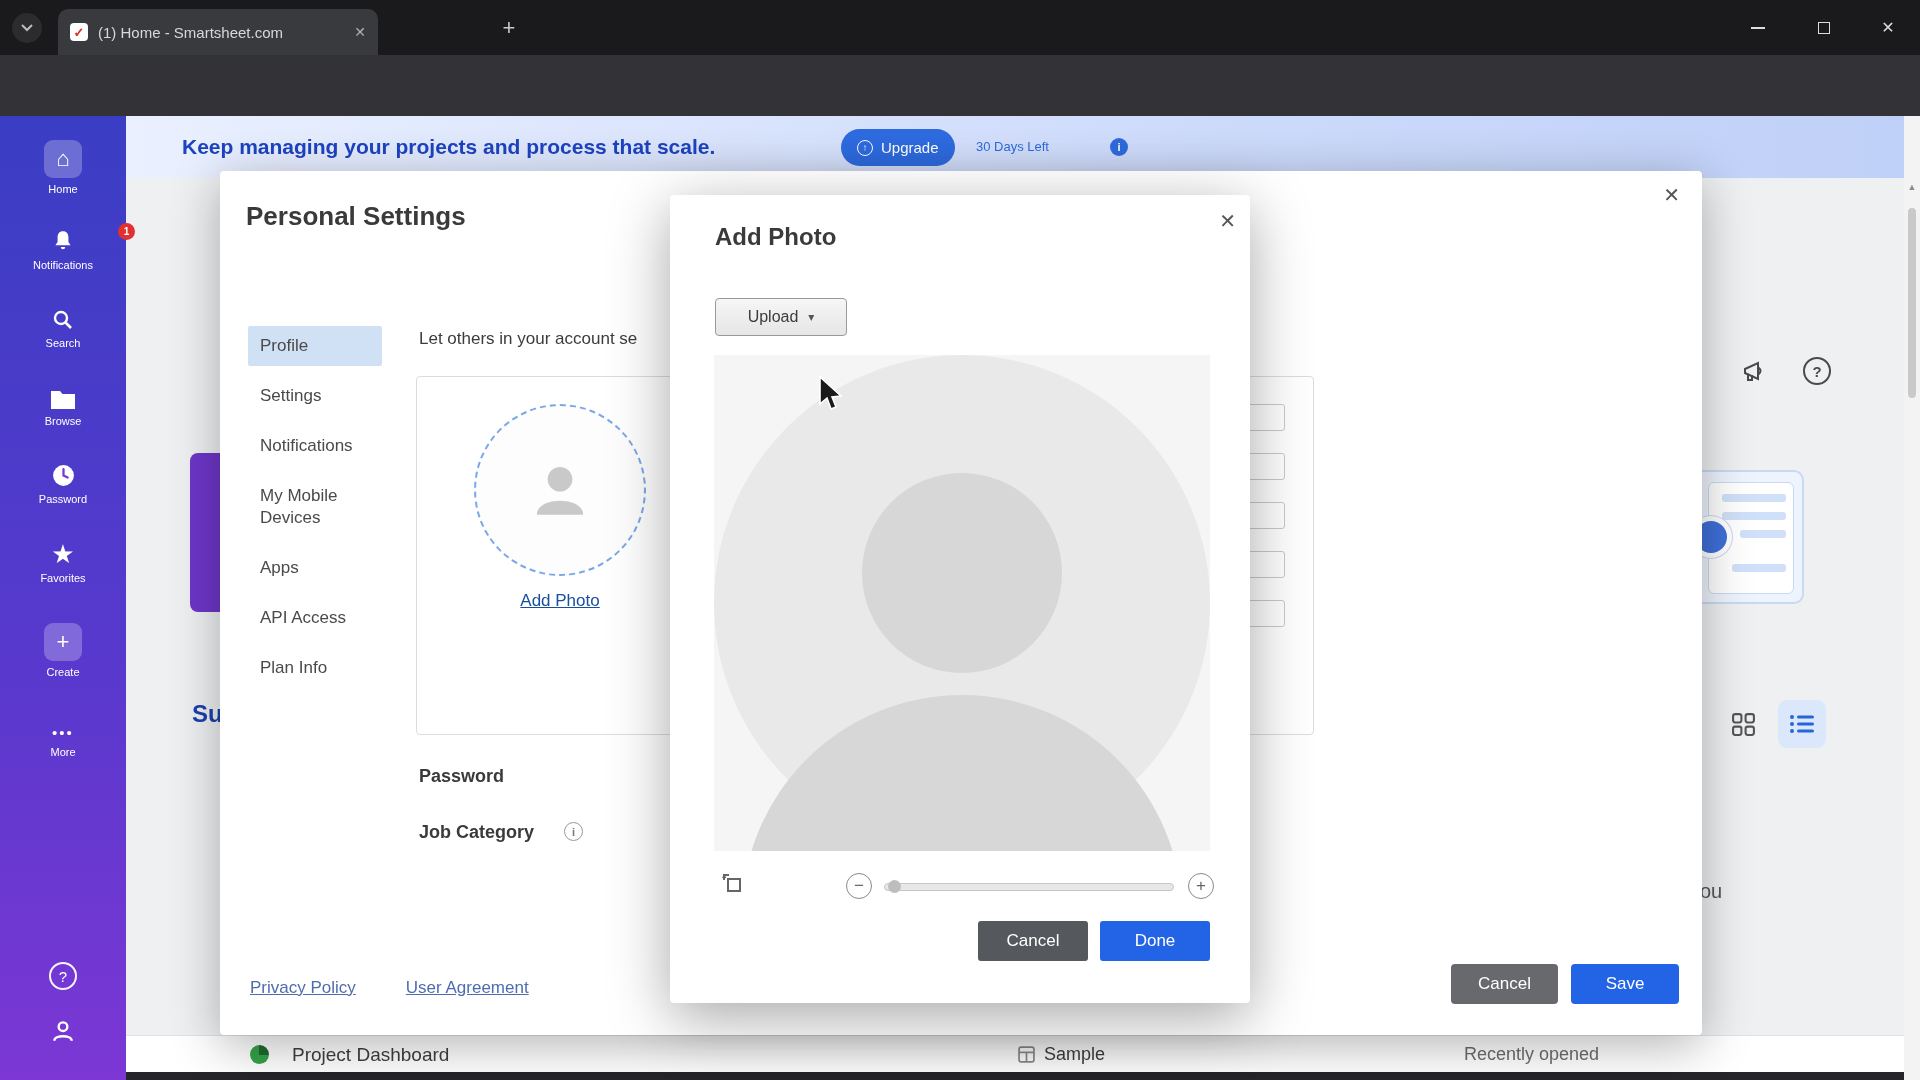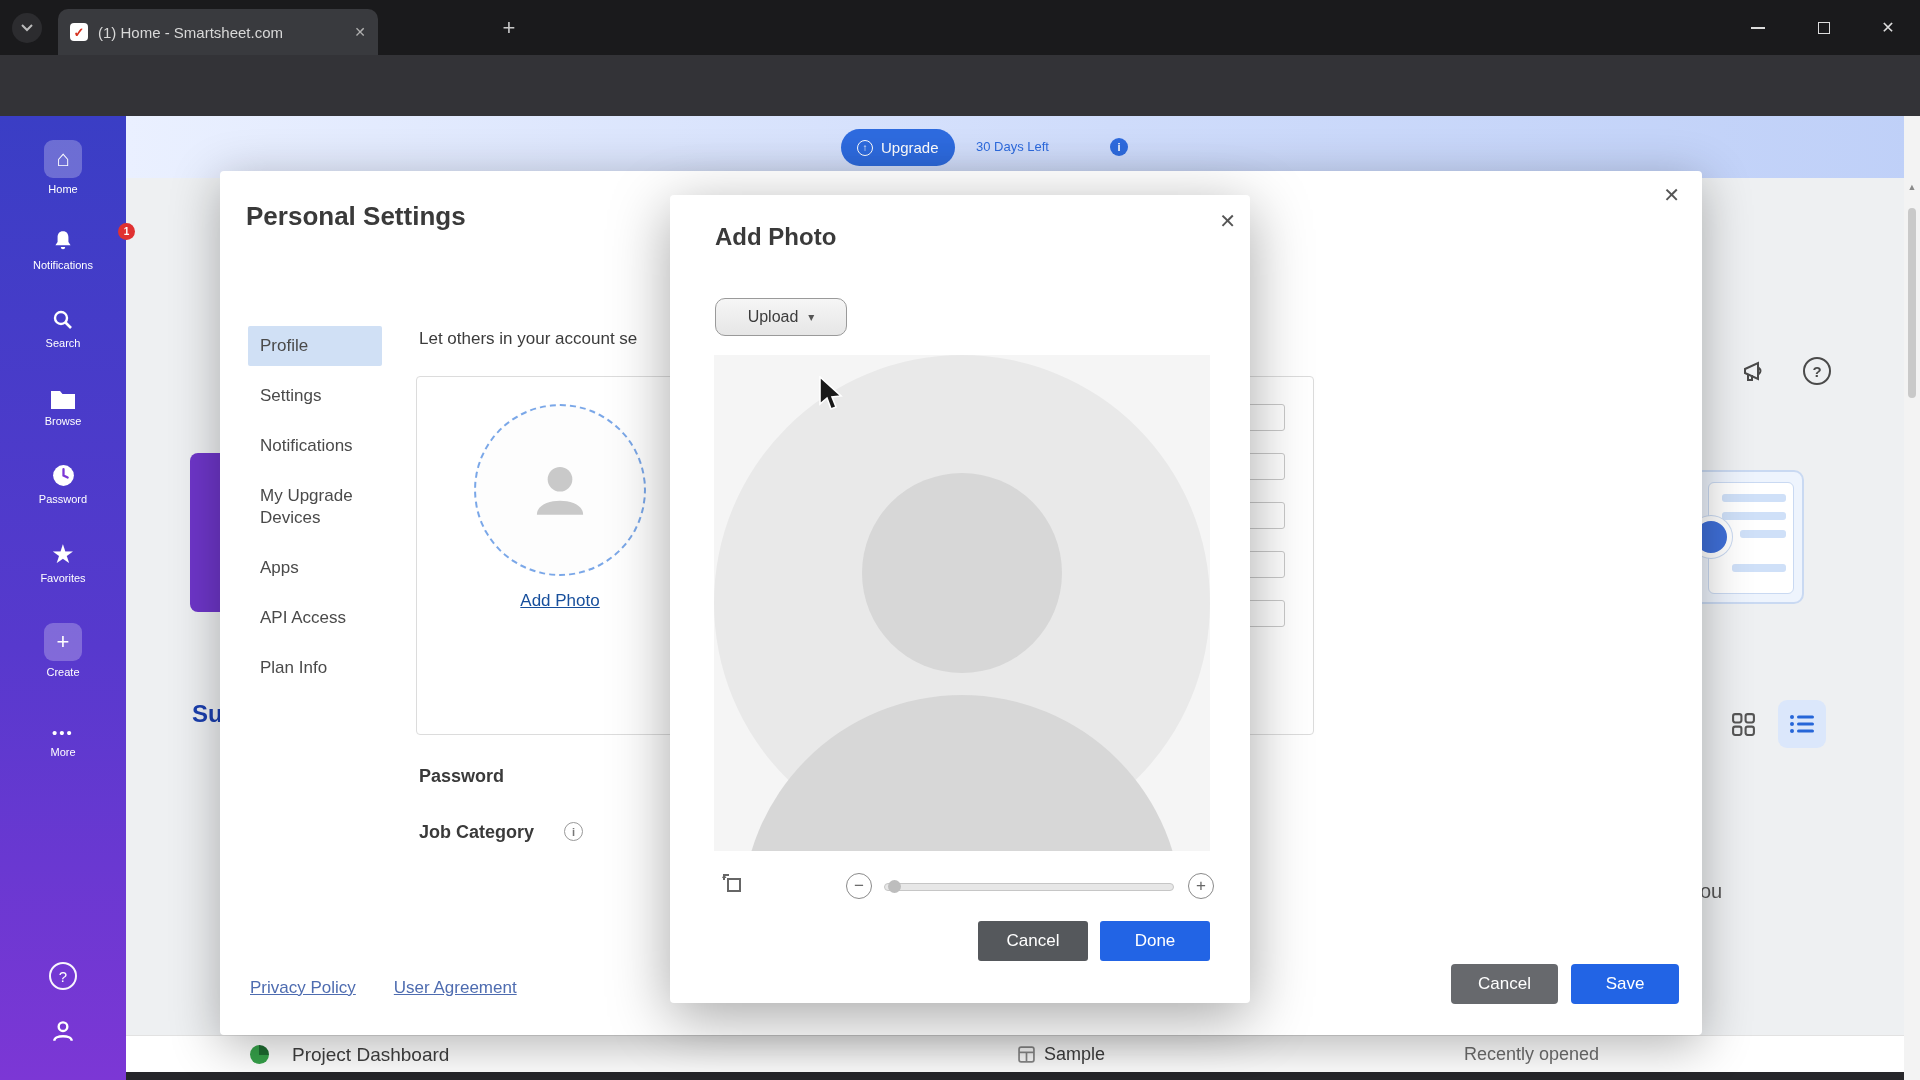--- a/index.html
+++ b/index.html
@@ -78,31 +78,31 @@
   #profilebox{position:absolute;left:196px;top:205px;width:898px;height:359px;border:1px solid #dcdcdc;border-radius:4px}
   #avatar{position:absolute;left:254px;top:233px;width:172px;height:172px;border:2px dashed #7aa7e8;border-radius:50%;
     background:#fdfdfd;display:flex;align-items:center;justify-content:center}
   #addphotolink{position:absolute;left:254px;top:420px;width:172px;text-align:center;font-size:17px;color:#174f9c;
     text-decoration:underline}
   #pwlabel{position:absolute;left:199px;top:595px;font-size:18px;font-weight:bold;color:#3a3a3a}
   #jclabel{position:absolute;left:199px;top:651px;font-size:18px;font-weight:bold;color:#3a3a3a}
   #jcinfo{position:absolute;left:344px;top:651px;width:19px;height:19px;border:1.5px solid #999;border-radius:50%;
     color:#777;font-size:11px;font-weight:bold;display:flex;align-items:center;justify-content:center}
   .pinput{position:absolute;left:1025px;width:40px;height:27px;border:1px solid #c9c9c9;border-radius:3px;background:#fff}
-  #pslinks{position:absolute;left:30px;top:807px;display:flex;gap:38px}
+  #pslinks{position:absolute;left:30px;top:807px;display:flex;gap:50px}
   #pslinks span{font-size:17px;color:#4e6cb0;text-decoration:underline}
   .btn{display:flex;align-items:center;justify-content:center;color:#fff;font-size:17px;border-radius:4px}
   #pscancel{position:absolute;left:1231px;top:793px;width:107px;height:40px;background:#67696d}
   #pssave{position:absolute;left:1351px;top:793px;width:108px;height:40px;background:#2264e5}
   
   #apdialog{position:absolute;left:670px;top:195px;width:580px;height:808px;background:#fff;border-radius:4px;
     box-shadow:0 14px 60px rgba(0,0,0,.35);z-index:100}
   #apdialog .xclose{position:absolute;right:14px;top:14px;font-size:20px;color:#555}
   #aptitle{position:absolute;left:45px;top:28px;font-size:24px;font-weight:bold;color:#3a3a3a}
-  #uploadbtn{position:absolute;left:45px;top:103px;width:132px;height:38px;border:1px solid #9a9a9a;border-radius:10px;
+  #uploadbtn{position:absolute;left:45px;top:103px;width:132px;height:38px;border:1px solid #9a9a9a;border-radius:4px;
     background:linear-gradient(#f6f6f6,#e6e6e6);display:flex;align-items:center;justify-content:center;gap:10px;
     font-size:16px;color:#3c3c3c}
   #uploadbtn .caret{font-size:12px;color:#555}
   #preview{position:absolute;left:44px;top:160px;width:496px;height:496px;background:#f5f5f5;overflow:hidden}
   #preview .cropcircle{position:absolute;left:0;top:0;width:496px;height:496px;border-radius:50%;background:#e9e9e9}
   #preview .head{position:absolute;left:148px;top:118px;width:200px;height:200px;border-radius:50%;background:#d7d7d7}
   #preview .torso{position:absolute;left:28px;top:340px;width:440px;height:300px;border-radius:220px 220px 0 0;background:#d7d7d7}
   .zoomcirc{position:absolute;width:26px;height:26px;border:1.5px solid #8a8a8a;border-radius:50%;color:#666;
     font-size:17px;display:flex;align-items:center;justify-content:center}
   #zslider{position:absolute;left:214px;top:688px;width:290px;height:8px;background:#e7e7e7;border:1px solid #c6c6c6;border-radius:4px}
@@ -230,20 +230,21 @@
   </div>
 
   <div class="side-item" style="top:1018px">
     <svg width="26" height="26" viewBox="0 0 24 24">
         <circle cx="12" cy="8" r="4" fill="none" stroke="#fff" stroke-width="2.2"></circle>
         <path d="M4 21 C4 15.5 20 15.5 20 21" fill="none" stroke="#fff" stroke-width="2.2"></path>
       </svg>
   </div>
 
   <div id="banner">
+    <span class="msg">Keep managing your projects and process that scale.</span>
     <div id="upgrade">
       <span class="circ">↑</span>
       <span>Upgrade</span>
     </div>
     <span id="daysleft">30 Days Left</span>
     <span id="bannerinfo">i</span>
   </div>
 
   <div id="purplecard"></div>
   <span id="suhead">Su</span>
@@ -301,21 +302,21 @@
   </div>
 
   <div id="psmodal">
     <span class="xclose">✕</span>
     <div id="pstitle">Personal Settings</div>
 
     <div id="psnav">
       <div class="navitem sel">Profile</div>
       <div class="navitem">Settings</div>
       <div class="navitem">Notifications</div>
-      <div class="navitem">My Upgrade Devices</div>
+      <div class="navitem">My Mobile Devices</div>
       <div class="navitem">Apps</div>
       <div class="navitem">API Access</div>
       <div class="navitem">Plan Info</div>
     </div>
 
     <span id="psintro">Let others in your account se</span>
     <div id="profilebox"></div>
 
     <div id="avatar">
       <svg width="74" height="74" viewBox="0 0 48 48">

